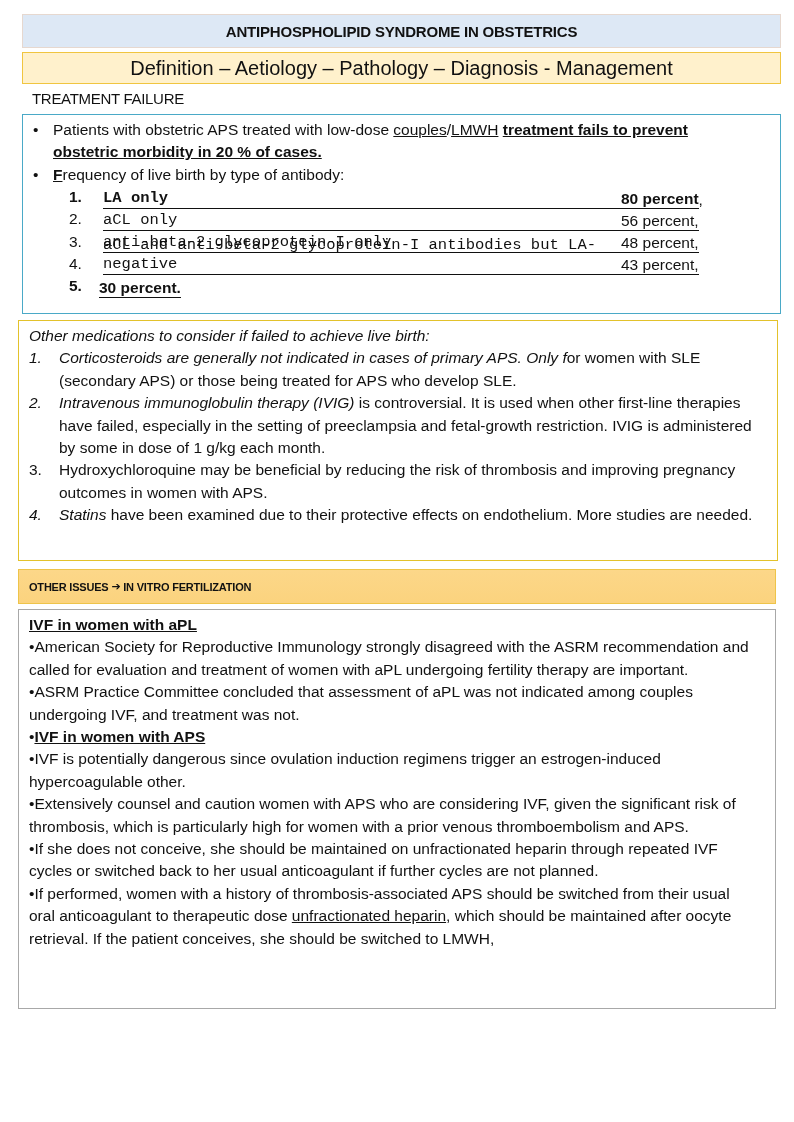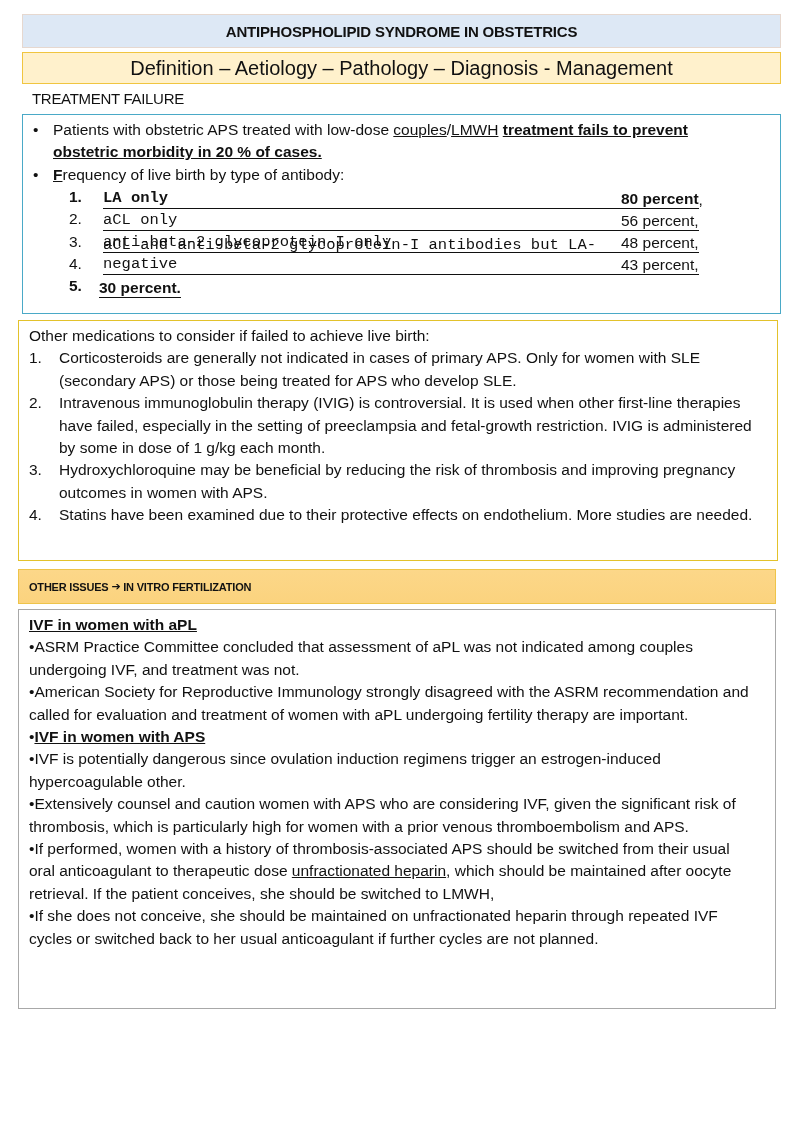--- a/index.html
+++ b/index.html
@@ -27,21 +27,21 @@
   }
   .box-failure {
     left: 22px; top: 114px; width: 759px; height: 200px;
     border: 1.5px solid #4aa9c7; padding: 4px 10px 0 10px;
     line-height: 22.4px;
   }
   .bullet-line { display: flex; }
   .bullet-dot { width: 20px; flex: none; text-align: left; padding-left: 0px; }
   .u { text-decoration: underline; }
   .b { font-weight: bold; }
-  .i { }
+  .i { font-style: italic; }
   .ab-list { margin: 0; padding: 0; list-style: none; }
   .ab-row { display: flex; height: 22.3px; align-items: flex-end; }
   .ab-num { width: 30px; flex: none; padding-left: 36px; }
   .ab-label {
     flex: none; width: 518px; border-bottom: 1.2px solid #111;
     line-height: 19px; margin-left: 4px; font-family: Liberation Mono, monospace;
   }
   .ab-val {
     flex: none; border-bottom: 1.2px solid #111; line-height: 19px;
   }
@@ -135,20 +135,20 @@
     <span class="med-text"><span class="i">Statins</span><span> have been examined due to their protective effects on endothelium.  More studies are needed.</span></span>
   </div>
 </div>
 
 <div class="abs issues-bar">
   <span>OTHER ISSUES</span>&nbsp;<span>➔</span>&nbsp;<span>IN VITRO FERTILIZATION</span>
 </div>
 
 <div class="abs box-ivf">
   <p class="ivf-p b u">IVF in women with aPL</p>
+  <p class="ivf-p">•American Society for Reproductive Immunology strongly disagreed with the  ASRM recommendation and called  for evaluation and treatment  of women with aPL undergoing fertility therapy are important.</p>
   <p class="ivf-p">•ASRM Practice Committee concluded that assessment of aPL was not indicated  among couples undergoing IVF, and treatment was not.</p>
-  <p class="ivf-p">•American Society for Reproductive Immunology strongly disagreed with the  ASRM recommendation and called  for evaluation and treatment  of women with aPL undergoing fertility therapy are important.</p>
   <p class="ivf-p b"><span style="font-weight:normal">•</span><span class="u">IVF in women with APS</span></p>
   <p class="ivf-p">•IVF is potentially  dangerous since ovulation induction regimens trigger an estrogen-induced hypercoagulable other.</p>
   <p class="ivf-p">•Extensively counsel and caution women with APS who are considering IVF, given the  significant risk of thrombosis, which is particularly high for women with a prior venous thromboembolism and APS.</p>
+  <p class="ivf-p">•If she does not conceive, she should be maintained  on unfractionated heparin through repeated IVF cycles or switched back to her usual anticoagulant if  further cycles are not planned.</p>
   <p class="ivf-p"><span>•If performed, women with a history of thrombosis-associated APS should be switched from their usual oral anticoagulant to therapeutic dose </span><span class="u">unfractionated heparin</span><span>, which should be maintained after oocyte retrieval.  If the patient conceives, she should be  switched to LMWH,</span></p>
-  <p class="ivf-p">•If she does not conceive, she should be maintained  on unfractionated heparin through repeated IVF cycles or switched back to her usual anticoagulant if  further cycles are not planned.</p>
 </div>
 
 </body></html>

